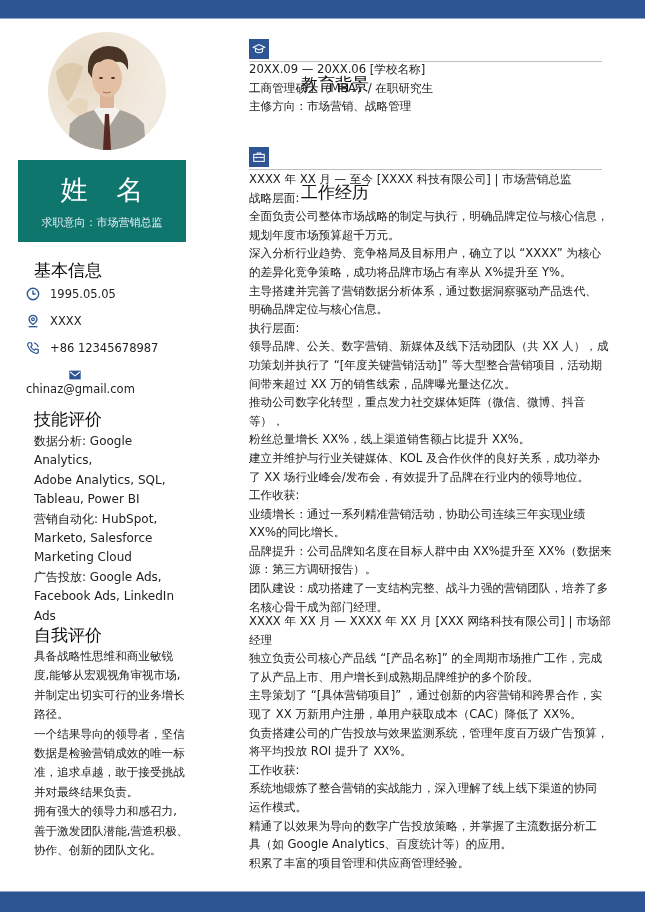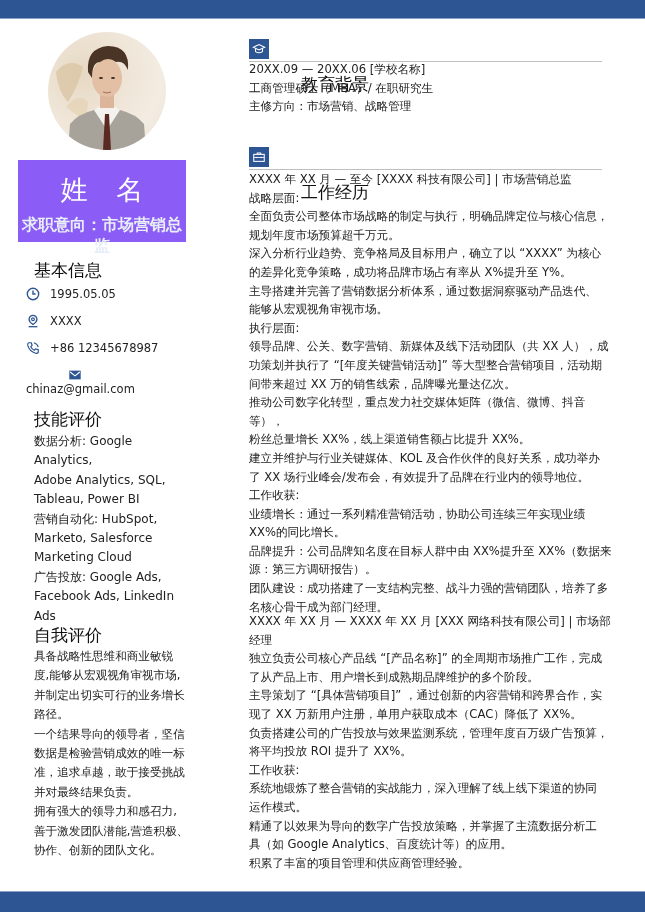--- a/index.html
+++ b/index.html
@@ -7,23 +7,23 @@
   body { position: relative; font-family: "DejaVu Sans", "Liberation Sans", sans-serif; color: #222; }
 
   .top-bar { position: absolute; left: 0; top: 0; width: 645px; height: 19px; background: #2e5593; border-bottom: 1px solid #8ea3c4; }
   .bottom-bar { position: absolute; left: 0; top: 891px; width: 645px; height: 21px; background: #2e5593; border-top: 1px solid #8ea3c4; }
 
   
   .avatar { position: absolute; left: 48px; top: 32px; width: 118px; height: 118px; border-radius: 50%; overflow: hidden;
     background: radial-gradient(circle at 30% 35%, #e6d8c3 0%, #efe5d7 40%, #f3ece2 70%, #e9dfd1 100%); }
   .avatar svg { width: 100%; height: 100%; display: block; }
 
-  .name-card { position: absolute; left: 18px; top: 160px; width: 168px; height: 82px; background: #8b5cf6; color: #fff; text-align: center; }
+  .name-card { position: absolute; left: 18px; top: 160px; width: 168px; height: 82px; background: #0f766e; color: #fff; text-align: center; }
   .name-card .name { font-size: 27px; letter-spacing: 10px; padding-left: 10px; margin-top: 14px; line-height: 32px; font-weight: normal; }
-  .name-card .intent { font-size: 16px; margin-top: 9px; color: #e8eef8; font-weight: bold; }
+  .name-card .intent { font-size: 11px; margin-top: 9px; color: #e8eef8; }
 
   .left-section-title { position: absolute; left: 34px; font-size: 17px; color: #111; line-height: 22px; }
   .info-row { position: absolute; left: 26px; display: flex; align-items: center; height: 16px; }
   .info-row .ico { width: 14px; height: 14px; margin-right: 10px; color: #2e5593; display: flex; align-items: center; justify-content: center; }
   .info-row .ico svg { width: 14px; height: 14px; }
   .info-row .txt { font-size: 11.5px; color: #222; }
 
   .left-para { position: absolute; left: 34px; width: 160px; font-size: 12px; line-height: 19.4px; color: #222; }
   .left-para p { margin: 0; }
 
@@ -159,21 +159,21 @@
 </div>
 
 <div class="right-block" style="top:170px;">
   <p>XXXX 年 XX 月  —  至今  [XXXX  科技有限公司] |  市场营销总监</p>
   <p>战略层面:</p>
   <p>全面负责公司整体市场战略的制定与执行，明确品牌定位与核心信息，</p>
   <p>规划年度市场预算超千万元。</p>
   <p>深入分析行业趋势、竞争格局及目标用户，确立了以 “XXXX” 为核心</p>
   <p>的差异化竞争策略，成功将品牌市场占有率从 X%提升至 Y%。</p>
   <p>主导搭建并完善了营销数据分析体系，通过数据洞察驱动产品迭代、</p>
-  <p>能够从宏观视角审视市场。</p>
+  <p>明确品牌定位与核心信息。</p>
   <p>执行层面:</p>
   <p>领导品牌、公关、数字营销、新媒体及线下活动团队（共 XX 人），成</p>
   <p>功策划并执行了 “[年度关键营销活动]” 等大型整合营销项目，活动期</p>
   <p>间带来超过 XX 万的销售线索，品牌曝光量达亿次。</p>
   <p>推动公司数字化转型，重点发力社交媒体矩阵（微信、微博、抖音等），</p>
   <p>粉丝总量增长 XX%，线上渠道销售额占比提升 XX%。</p>
   <p>建立并维护与行业关键媒体、KOL 及合作伙伴的良好关系，成功举办</p>
   <p>了 XX 场行业峰会/发布会，有效提升了品牌在行业内的领导地位。</p>
   <p>工作收获:</p>
   <p>业绩增长：通过一系列精准营销活动，协助公司连续三年实现业绩</p>

